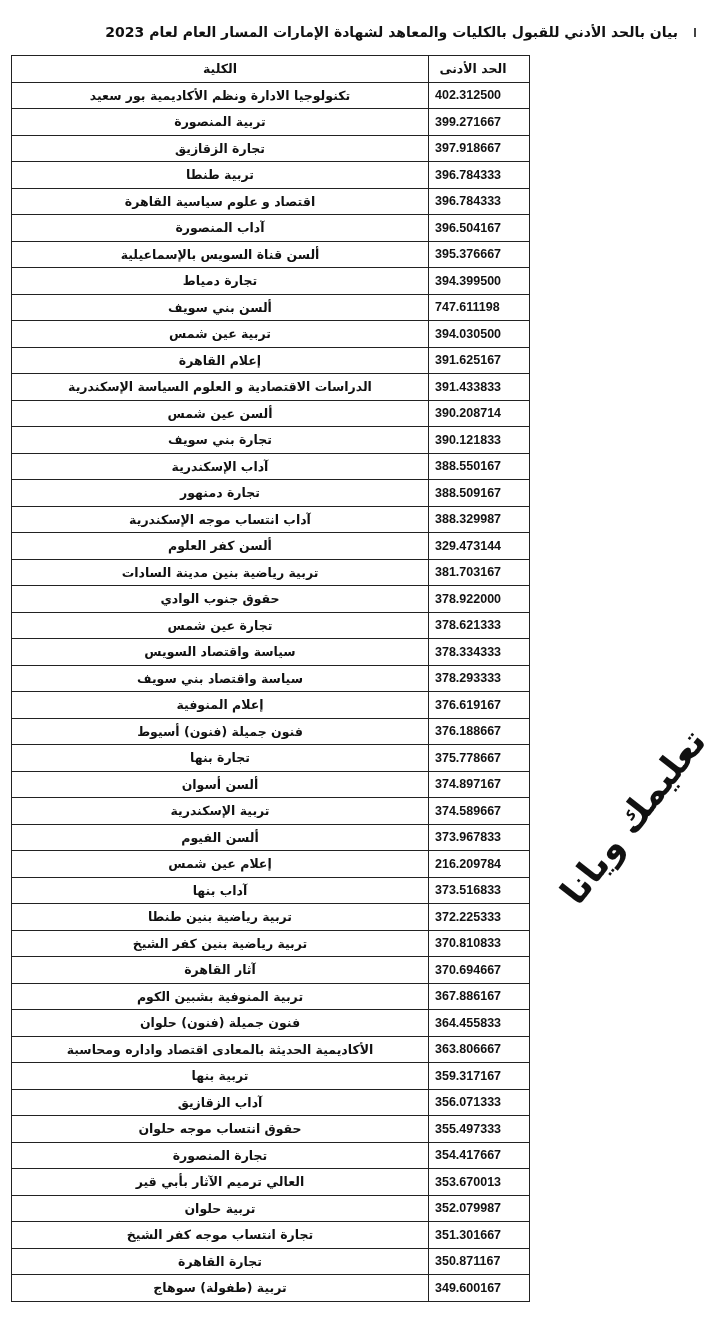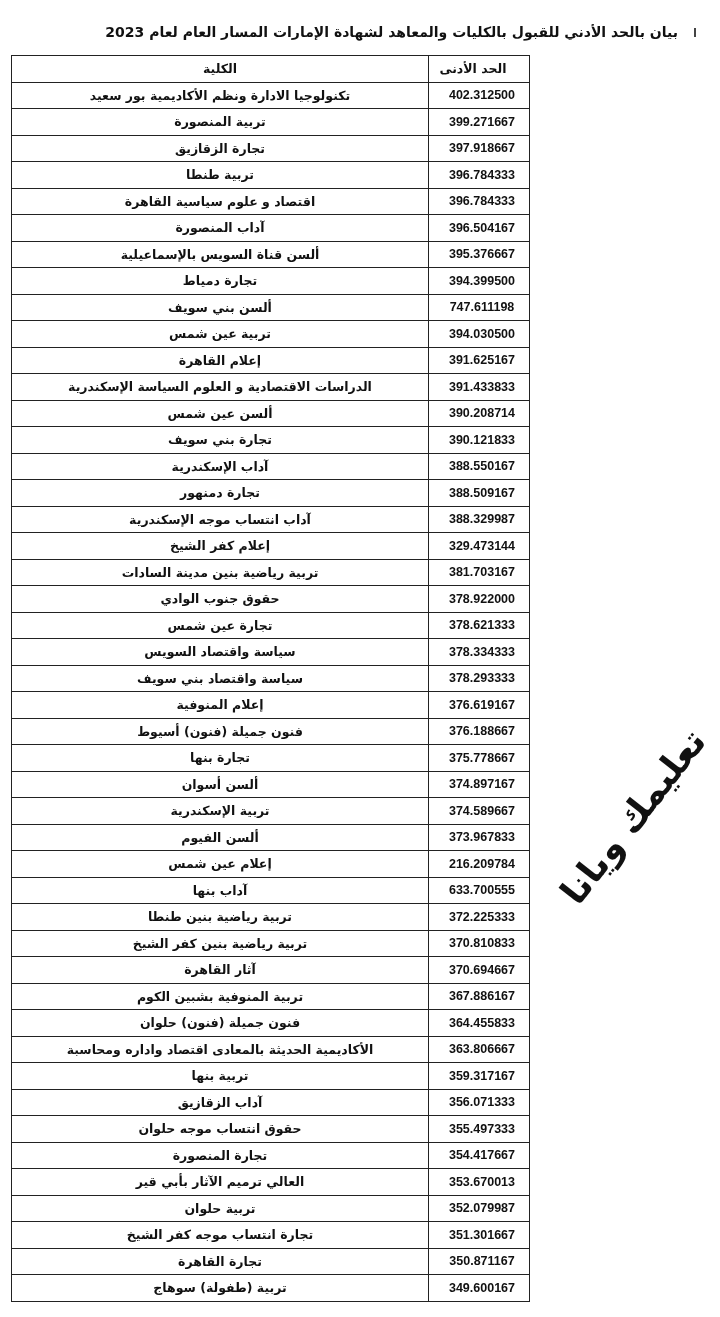--- a/index.html
+++ b/index.html
@@ -18,21 +18,21 @@
     position: absolute; top: 55px; left: 11px; width: 519px;
     border-collapse: collapse; direction: rtl; table-layout: fixed;
   }
   table.grid td, table.grid th {
     border: 1.8px solid #222; height: 25.5px; padding: 0; font-size: 12.5px;
   }
   th.col-min, td.col-min { width: 88px; }
   th { font-weight: bold; font-size: 13px; }
   th.col-min { text-align: center; padding-right: 12px !important; }
   th.col-faculty { text-align: center; }
-  td.col-min { text-align: center; padding-left: 6px !important; font-weight: bold; font-family: "Liberation Sans", sans-serif; font-size: 15px; direction: ltr; }
+  td.col-min { text-align: left; padding-left: 6px !important; font-weight: bold; font-family: "Liberation Sans", sans-serif; font-size: 15px; direction: ltr; }
   td.col-faculty { text-align: center; font-weight: bold; }
   .watermark {
     position: absolute; left: 520px; top: 800px; width: 220px;
     transform: rotate(-52deg); transform-origin: center;
     font-size: 36px; font-weight: bold; direction: rtl; white-space: nowrap;
     color: #111;
   }
 </style>
 </head>
 <body>
@@ -113,21 +113,21 @@
       <tr>
         <td class="col-min">388.509167</td>
         <td class="col-faculty">تجارة دمنهور</td>
       </tr>
       <tr>
         <td class="col-min">388.329987</td>
         <td class="col-faculty">آداب انتساب موجه الإسكندرية</td>
       </tr>
       <tr>
         <td class="col-min">329.473144</td>
-        <td class="col-faculty">إعلام كفر الشيخ</td>
+        <td class="col-faculty">ألسن كفر العلوم</td>
       </tr>
       <tr>
         <td class="col-min">381.703167</td>
         <td class="col-faculty">تربية رياضية بنين مدينة السادات</td>
       </tr>
       <tr>
         <td class="col-min">378.922000</td>
         <td class="col-faculty">حقوق جنوب الوادي</td>
       </tr>
       <tr>
@@ -164,21 +164,21 @@
       </tr>
       <tr>
         <td class="col-min">373.967833</td>
         <td class="col-faculty">ألسن الفيوم</td>
       </tr>
       <tr>
         <td class="col-min">216.209784</td>
         <td class="col-faculty">إعلام عين شمس</td>
       </tr>
       <tr>
-        <td class="col-min">633.700555</td>
+        <td class="col-min">373.516833</td>
         <td class="col-faculty">آداب بنها</td>
       </tr>
       <tr>
         <td class="col-min">372.225333</td>
         <td class="col-faculty">تربية رياضية بنين طنطا</td>
       </tr>
       <tr>
         <td class="col-min">370.810833</td>
         <td class="col-faculty">تربية رياضية بنين كفر الشيخ</td>
       </tr>

